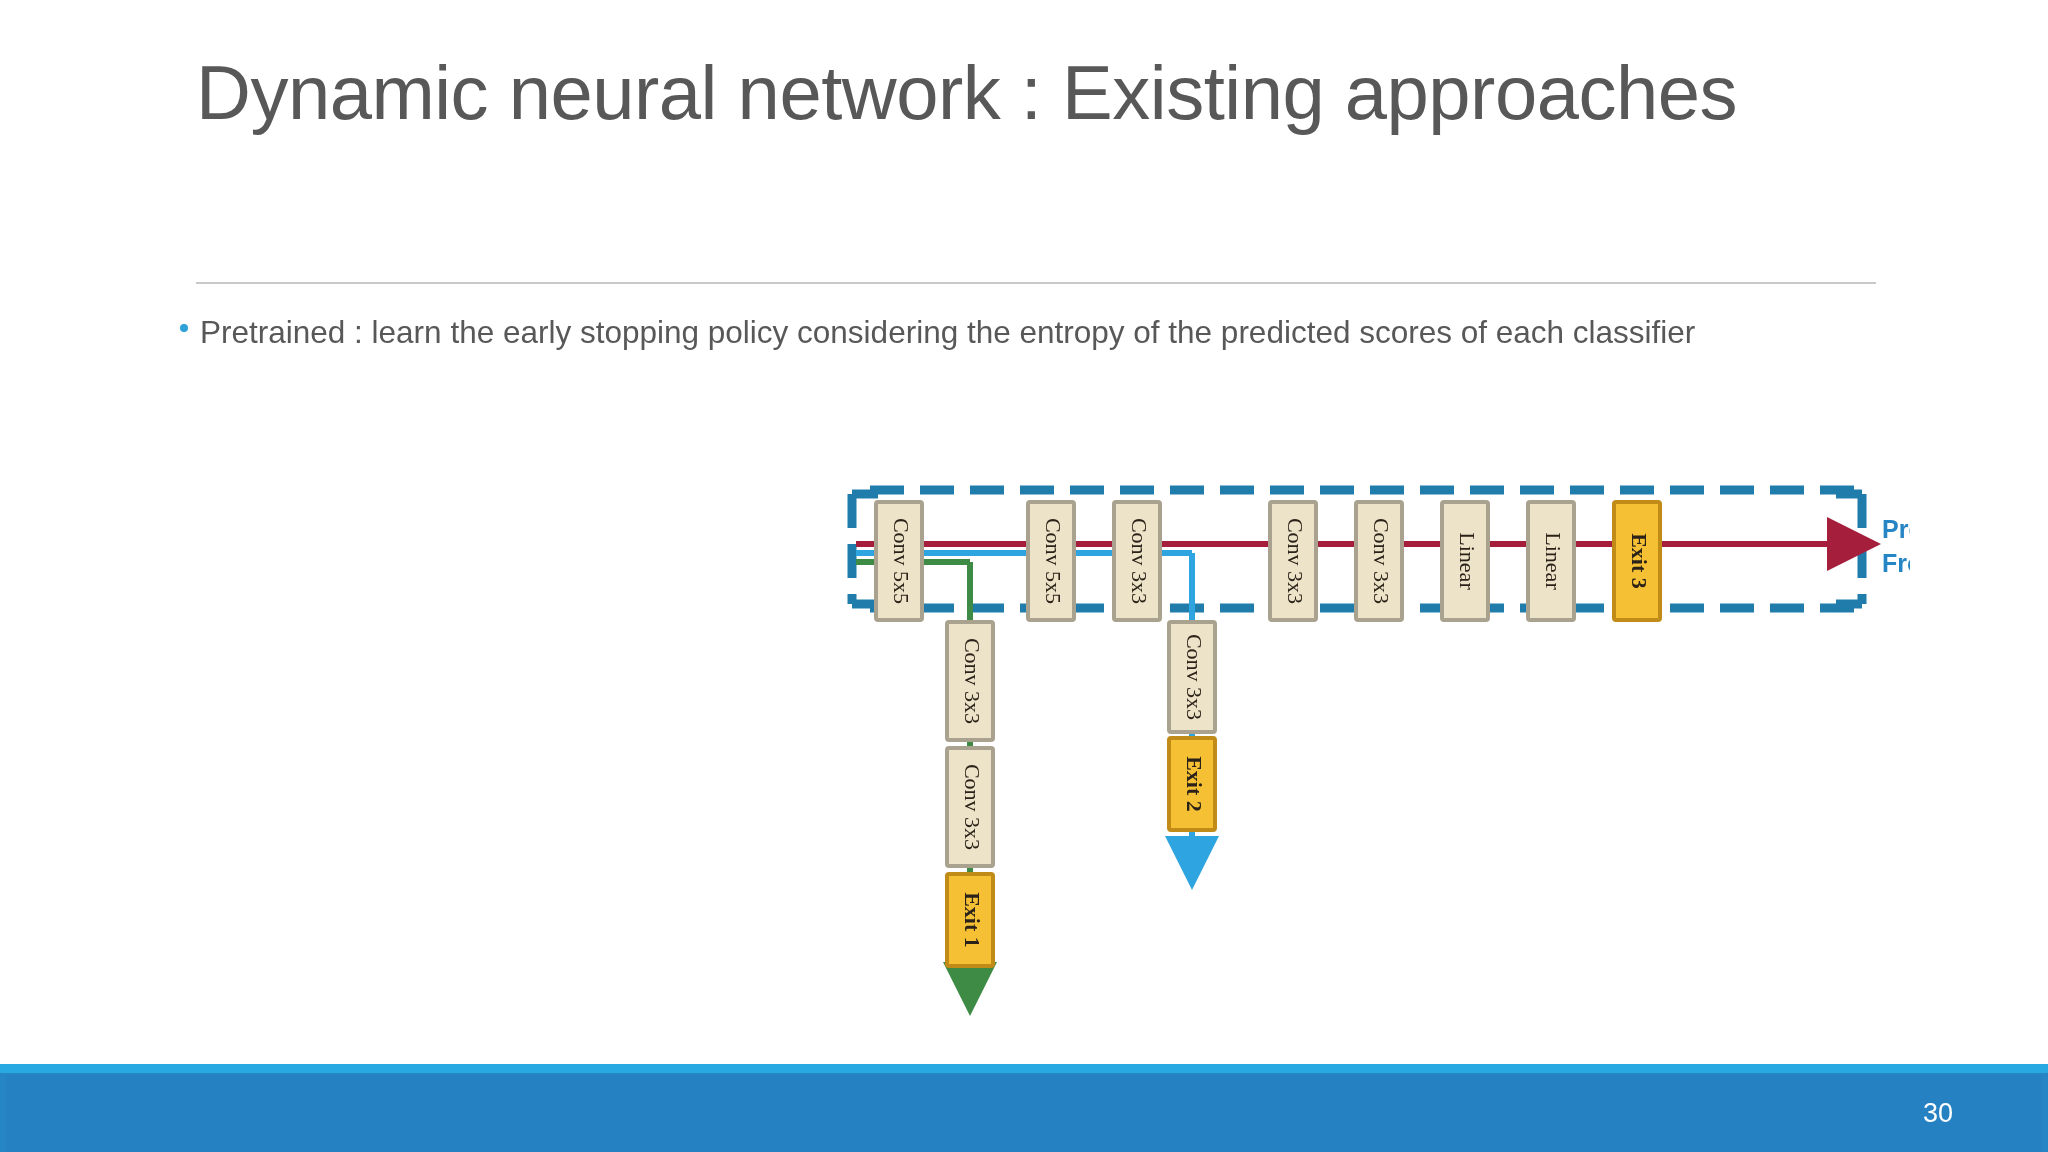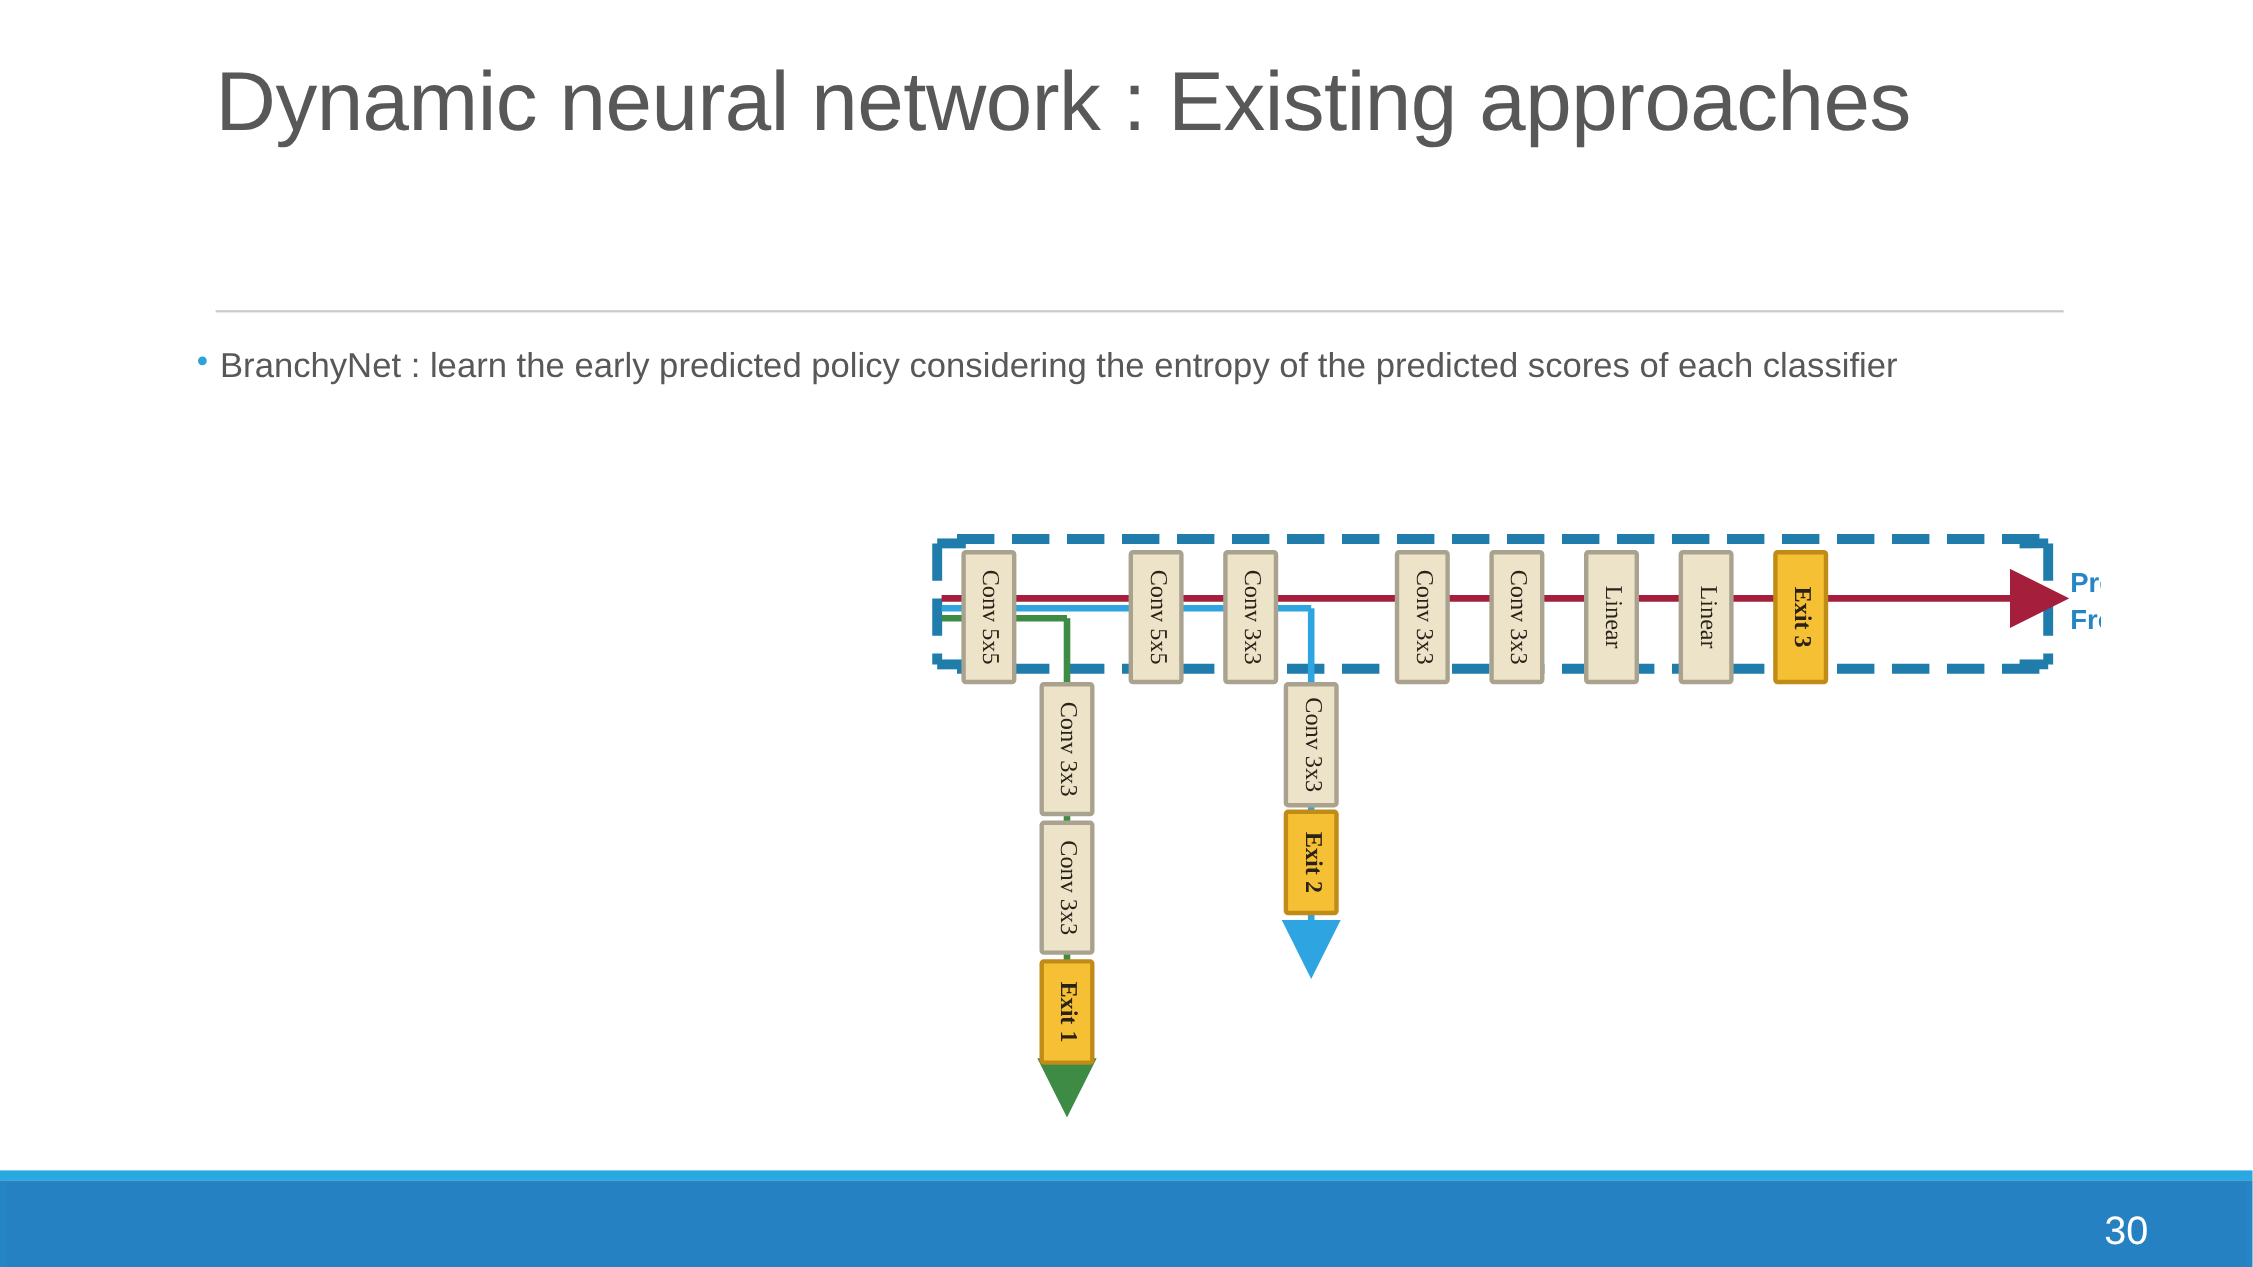--- a/index.html
+++ b/index.html
@@ -100,37 +100,37 @@
     left: 6px;
     top: 2px;
     right: 6px;
     bottom: 0;
     background: #2581c2;
   }
   .page-num {
     position: absolute;
     right: 95px;
     top: 1098px;
-    font-size: 36px;
+    font-size: 27px;
     color: #ffffff;
     font-weight: 400;
   }
 </style>
 </head>
 <body>
 
 <div class="slide">
 
   <div class="title">Dynamic neural network : Existing approaches</div>
   <div class="title-rule"></div>
 
   <div class="bullets">
     <div class="bullet">
       <span class="dot"></span>
-      <span>BranchyNet : learn the early predicted policy considering the entropy of the predicted scores of each classifier</span>
+      <span>Pretrained : learn the early stopping policy considering the entropy of the predicted scores of each classifier</span>
     </div>
   </div>
 
   <div class="diagram">
     <svg width="1080" height="580" viewBox="0 0 1080 580" xmlns="http://www.w3.org/2000/svg">
 
       <defs>
         <marker id="arrow-red" markerWidth="9" markerHeight="9" refX="1" refY="4.5" orient="auto">
           <path d="M0,0 L9,4.5 L0,9 Z" fill="#a51f3d"></path>
         </marker>

